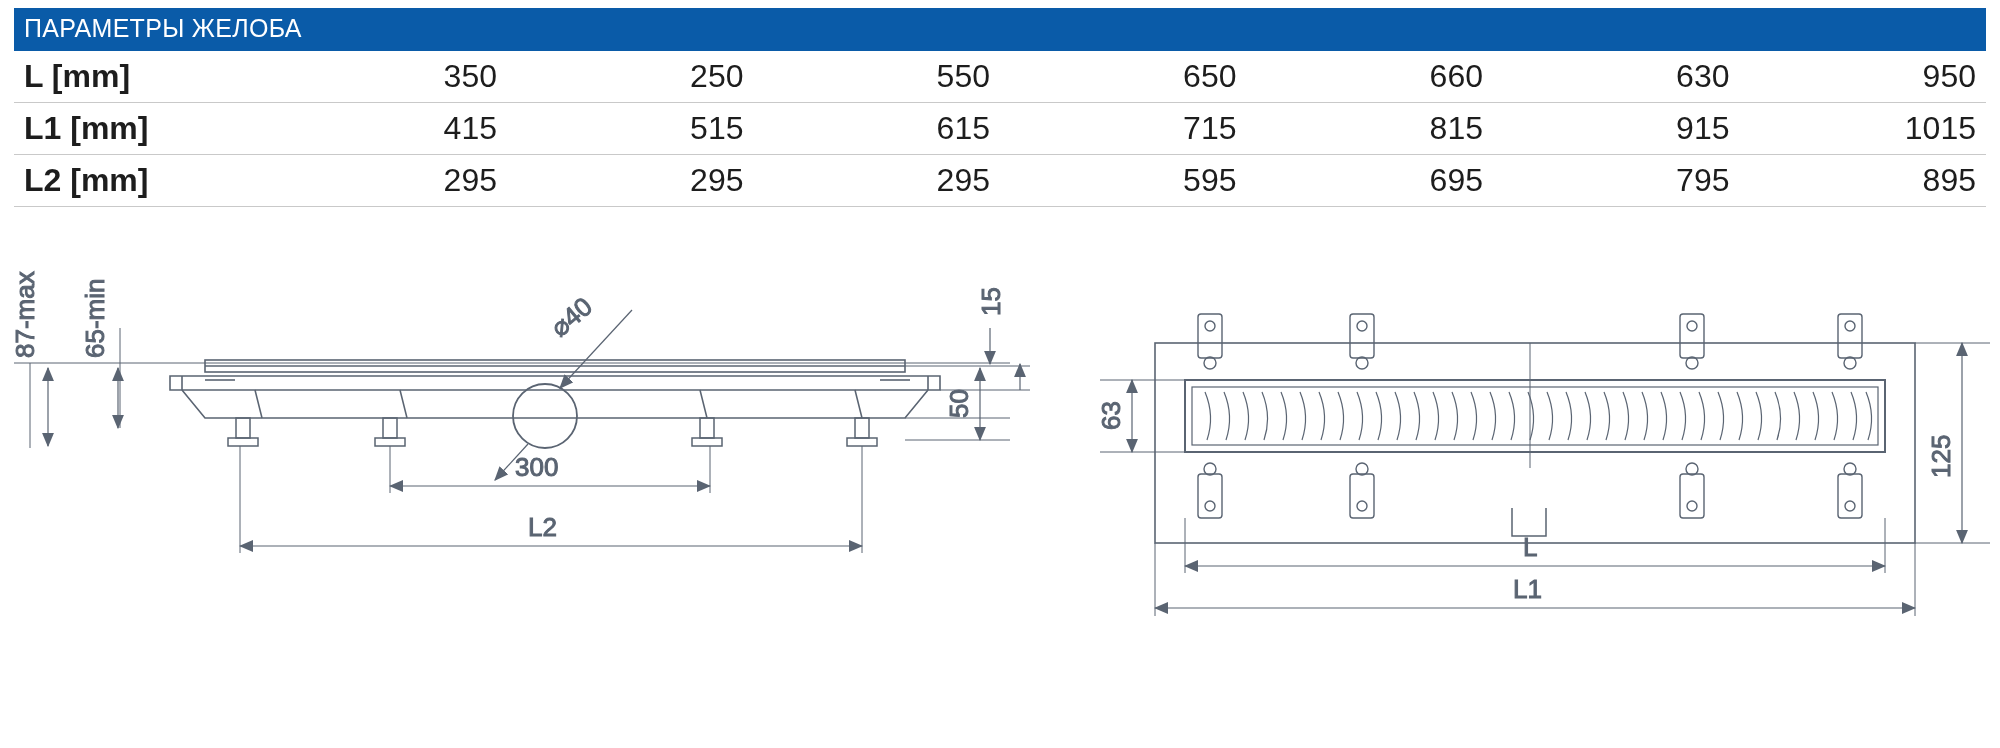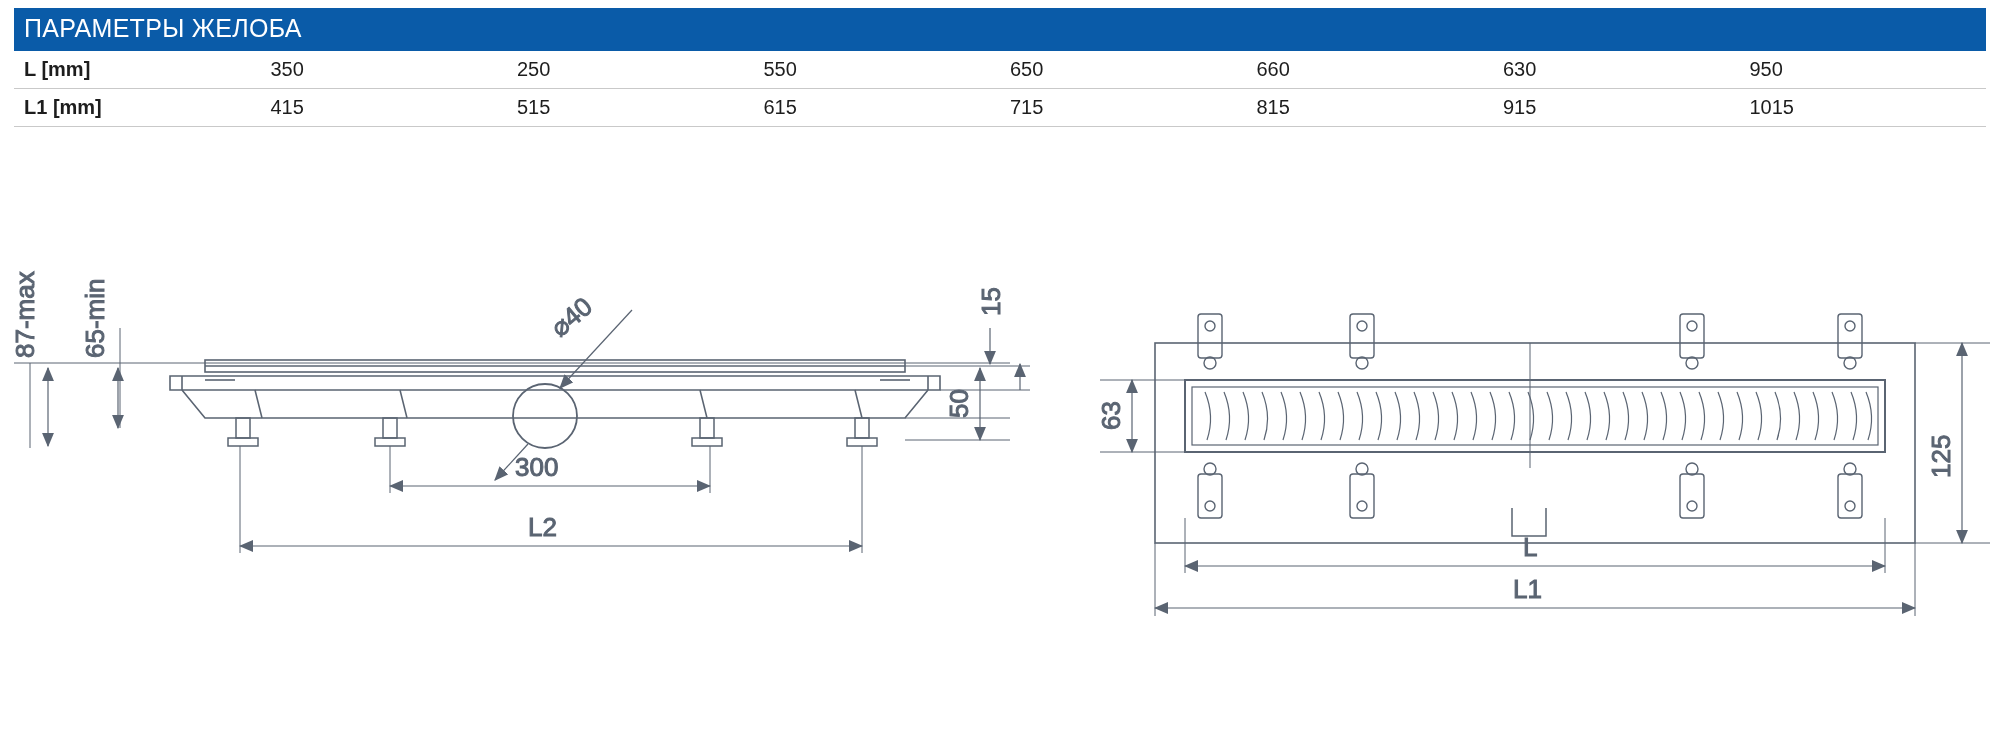--- a/index.html
+++ b/index.html
@@ -32,32 +32,32 @@
   .spec-table thead th {
     background: #0a5ba8;
     color: #ffffff;
     font-size: 25px;
     font-weight: normal;
     text-align: left;
     padding: 6px 10px 8px 10px;
     letter-spacing: 0.3px;
   }
   .spec-table td {
-    font-size: 20px;
+    font-size: 32px;
     padding: 7px 10px;
     border-bottom: 1px solid #c9c9c9;
     color: #1d1d1d;
   }
   .spec-table td.rowlabel {
     font-weight: bold;
     width: 370px;
     text-align: left;
   }
   .spec-table td.val {
-    text-align: left;
+    text-align: right;
   }
   .spec-table tr:last-child td {
     border-bottom: 1px solid #c9c9c9;
   }
 
   
   .drawings {
     position: absolute;
     left: 0;
     top: 268px;
@@ -97,20 +97,30 @@
       </tr>
       <tr>
         <td class="rowlabel">L1 [mm]</td>
         <td class="val">415</td>
         <td class="val">515</td>
         <td class="val">615</td>
         <td class="val">715</td>
         <td class="val">815</td>
         <td class="val">915</td>
         <td class="val">1015</td>
+      </tr>
+      <tr>
+        <td class="rowlabel">L2 [mm]</td>
+        <td class="val">295</td>
+        <td class="val">295</td>
+        <td class="val">295</td>
+        <td class="val">595</td>
+        <td class="val">695</td>
+        <td class="val">795</td>
+        <td class="val">895</td>
       </tr>
     </tbody>
   </table>
 
   <div class="drawings">
     <svg width="2000" height="480" viewBox="0 0 2000 480">
       <defs>
         <marker id="arrEnd" markerWidth="12" markerHeight="10" refX="11" refY="5" orient="auto">
           <path d="M0,0 L12,5 L0,10 z" fill="#5a6472"></path>
         </marker>

